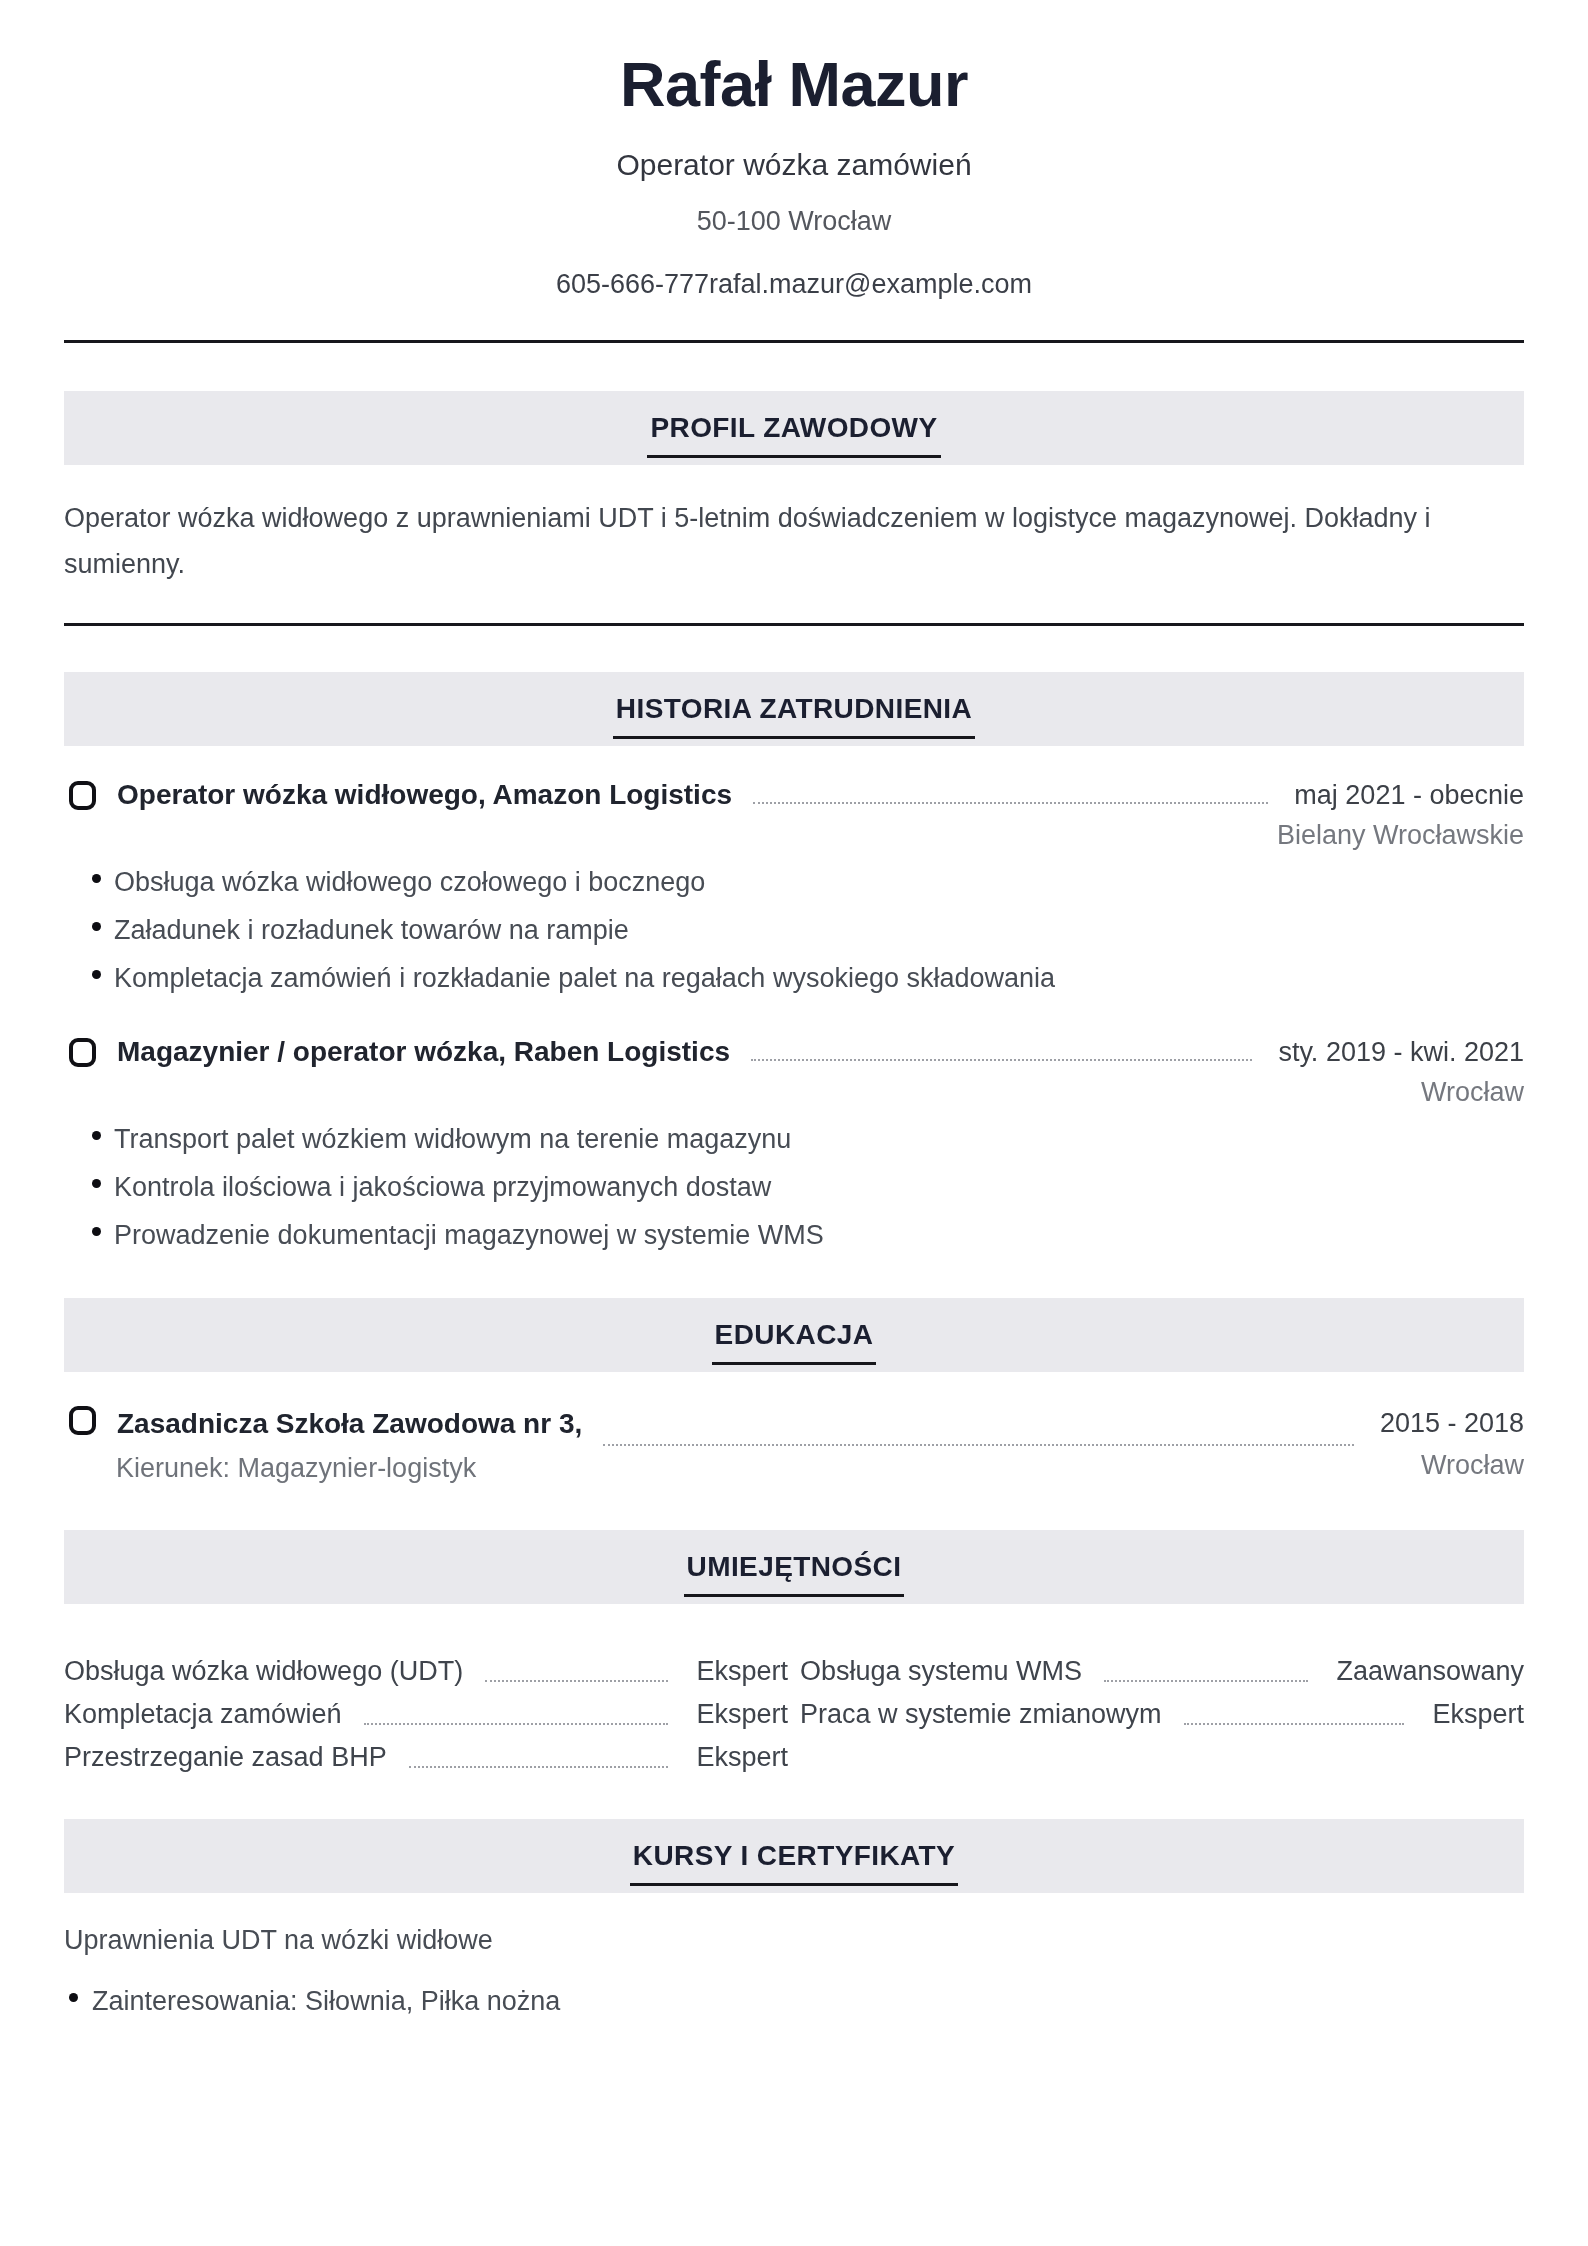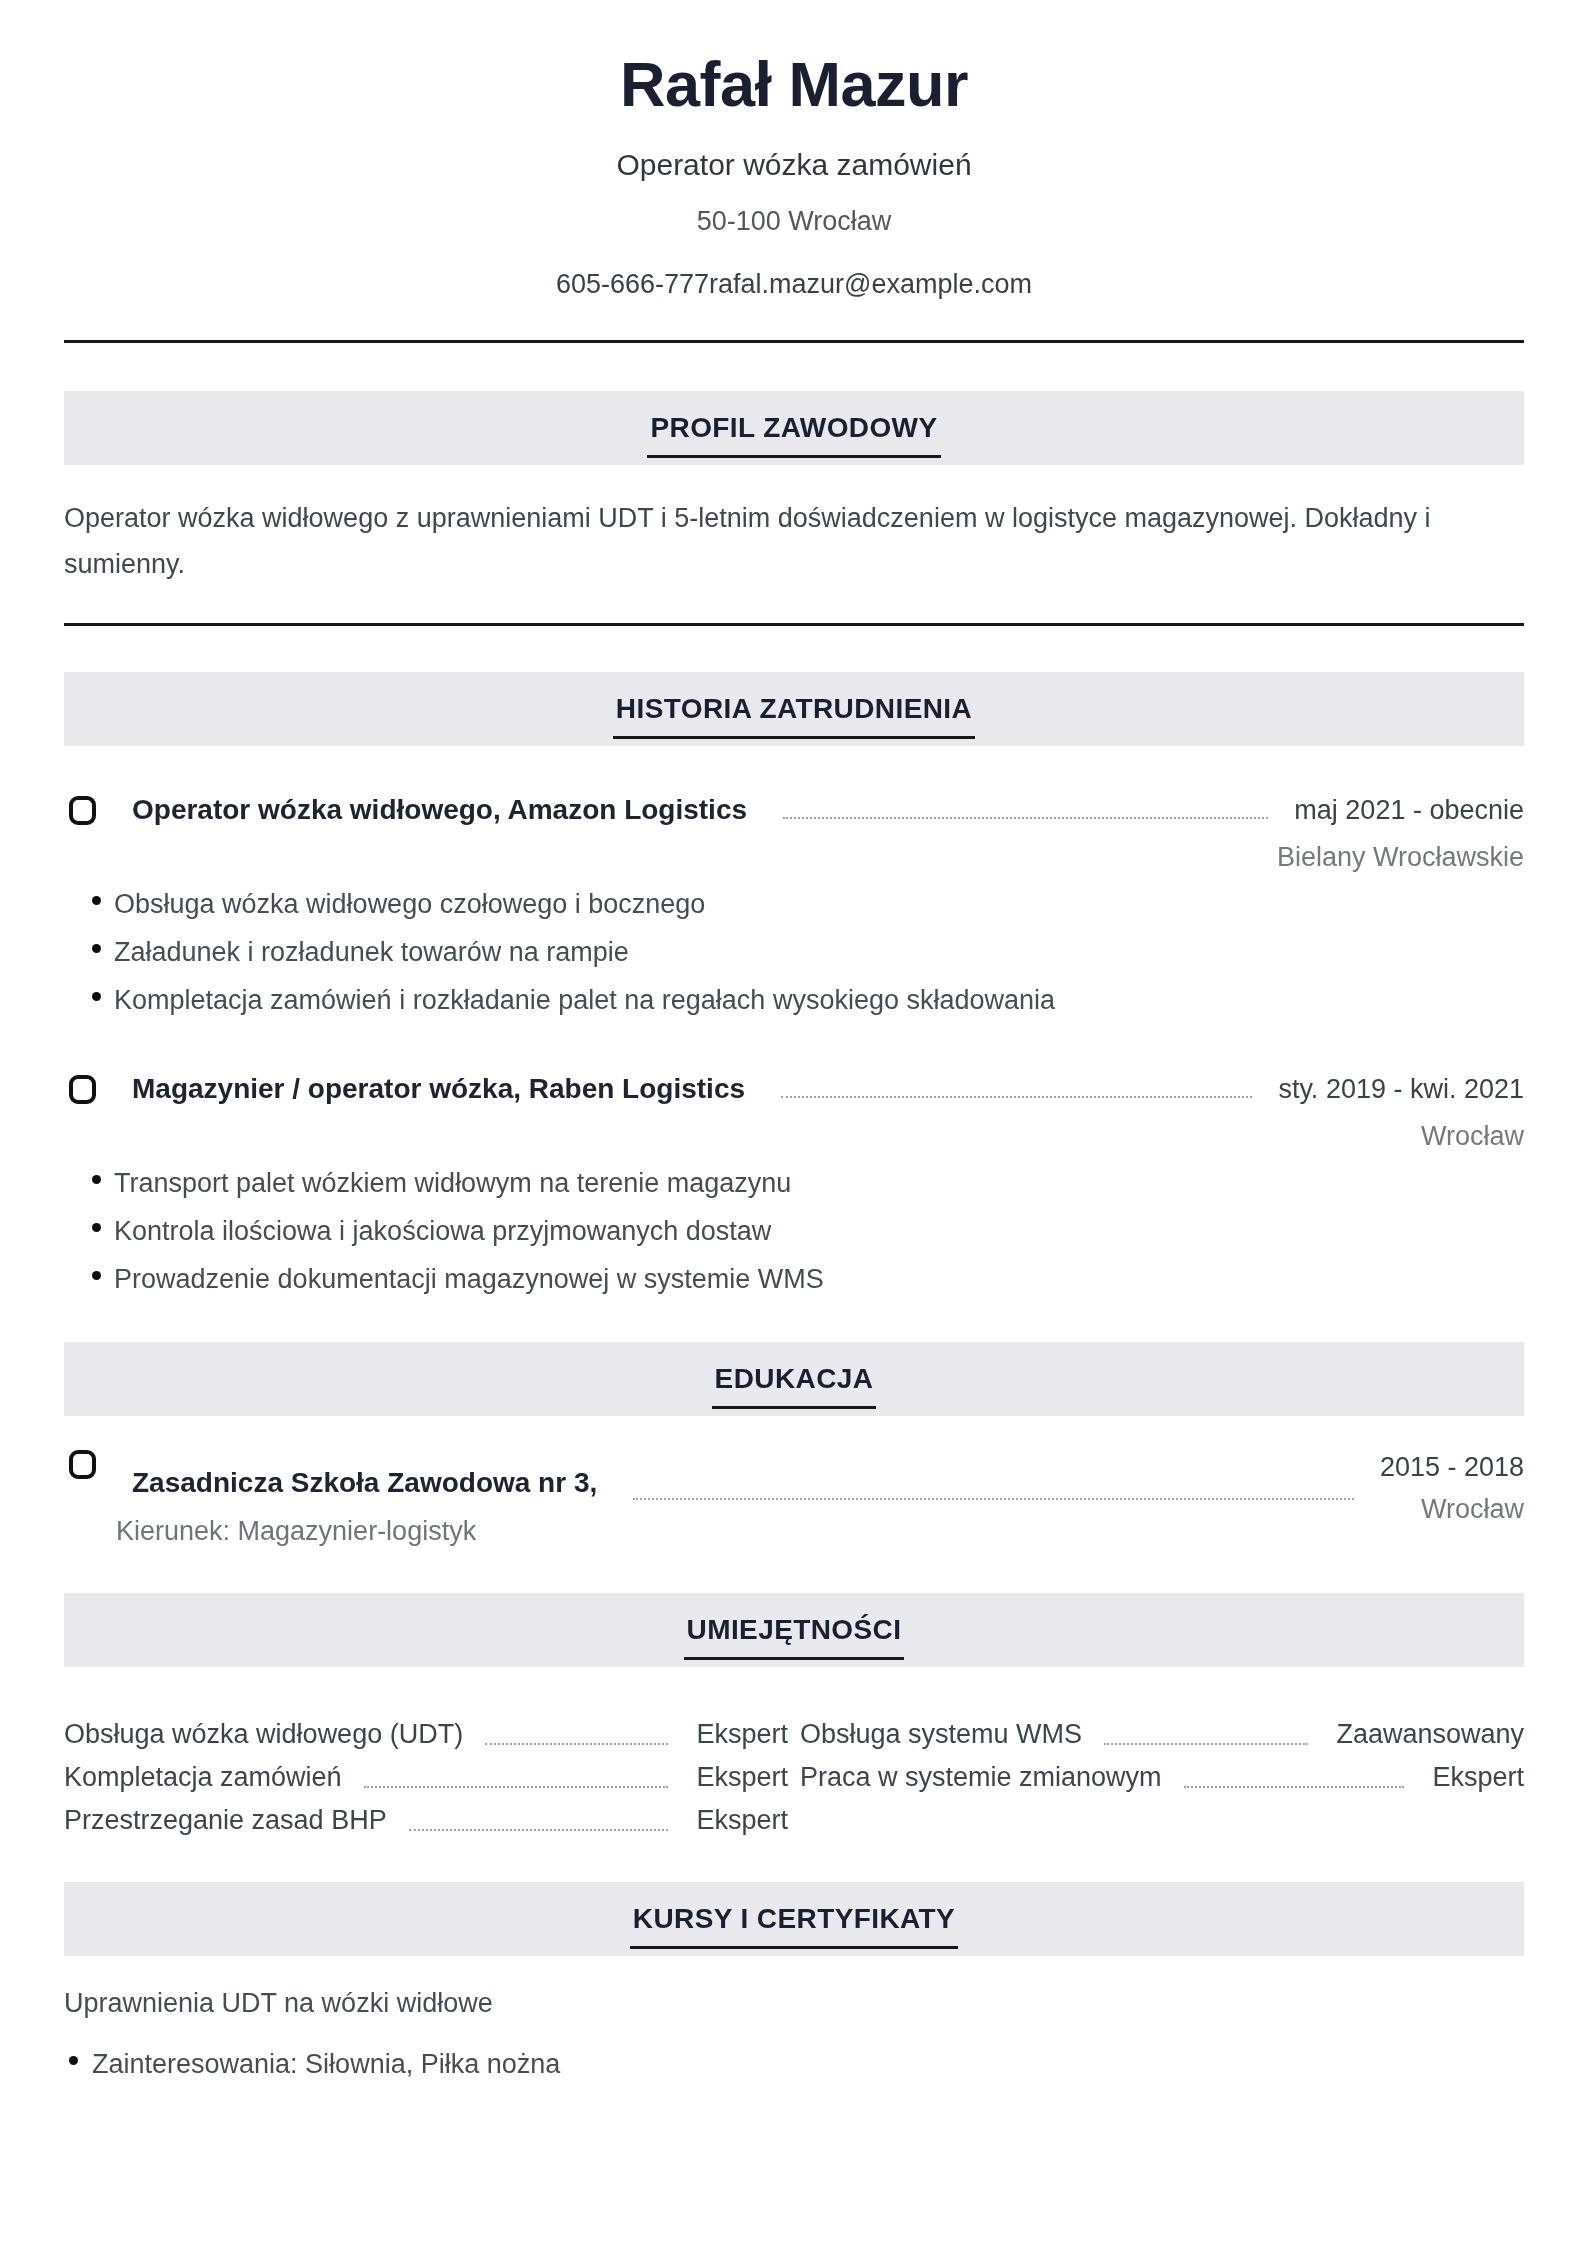--- a/index.html
+++ b/index.html
@@ -50,29 +50,29 @@
   }
 
   .profile-text{margin:30px 0 0;font-size:27px;line-height:46px;color:var(--body);}
 
   
   .entry-head{display:flex;align-items:center;}
   .checkbox{
     flex:none;width:27px;height:29px;margin:0 20px 0 5px;
     border:4px solid #101015;border-radius:9px;background:transparent;
   }
-  .entry-title{margin:16px;font-size:28px;font-weight:700;color:var(--title);white-space:nowrap;}
+  .entry-title{margin:1px;font-size:28px;font-weight:700;color:var(--title);white-space:nowrap;}
   .leader{
     flex:1 1 auto;min-width:40px;height:0;
     border-bottom:2px dotted var(--leader);
     align-self:center;position:relative;top:8px;
     margin:0 26px 0 20px;
   }
   .entry-dates{font-size:27px;color:#3c4047;white-space:nowrap;}
-  .entry-city{text-align:right;font-size:27px;color:var(--muted);}
+  .entry-city{margin-top:8px;text-align:right;font-size:27px;color:var(--muted);}
 
   .job{margin-top:32px;}
   .job + .job{margin-top:40px;}
   ul.bullets{list-style:none;margin:6px 0 0;padding:0;}
   ul.bullets li{
     position:relative;margin-top:14px;padding-left:50px;
     font-size:27px;line-height:34px;color:#474c54;
   }
   ul.bullets li::before{
     content:"";position:absolute;left:28px;top:9px;

